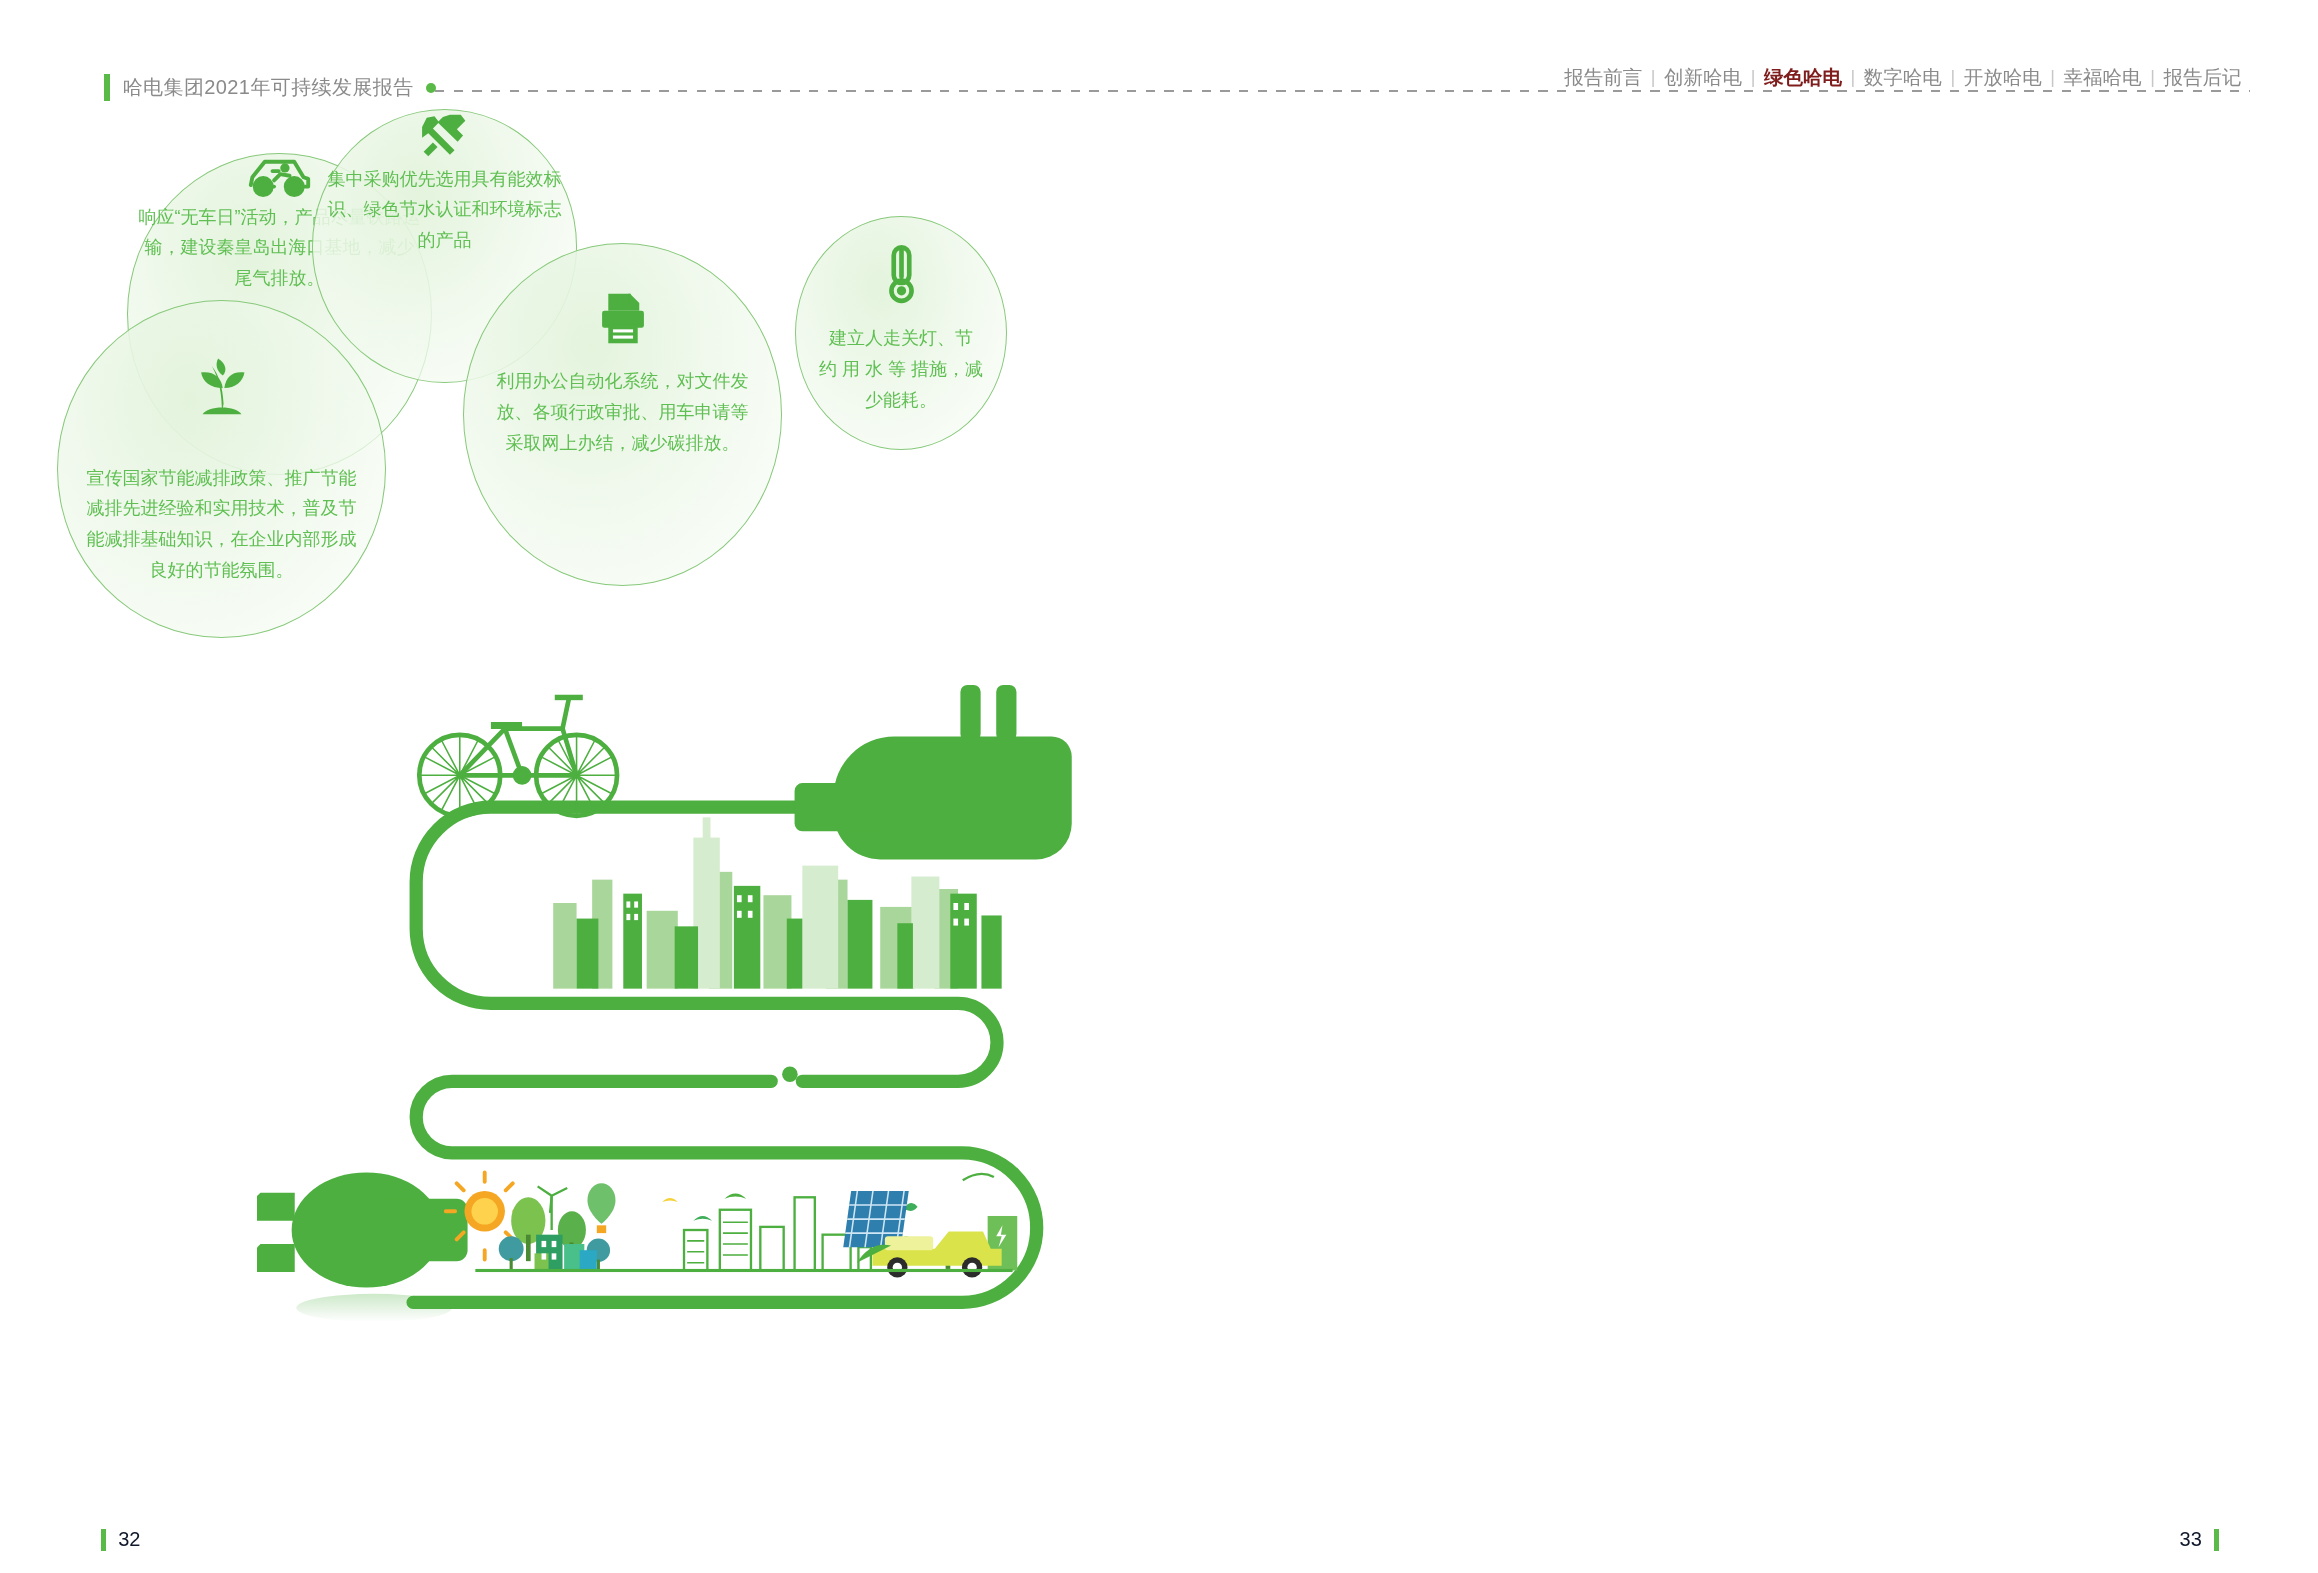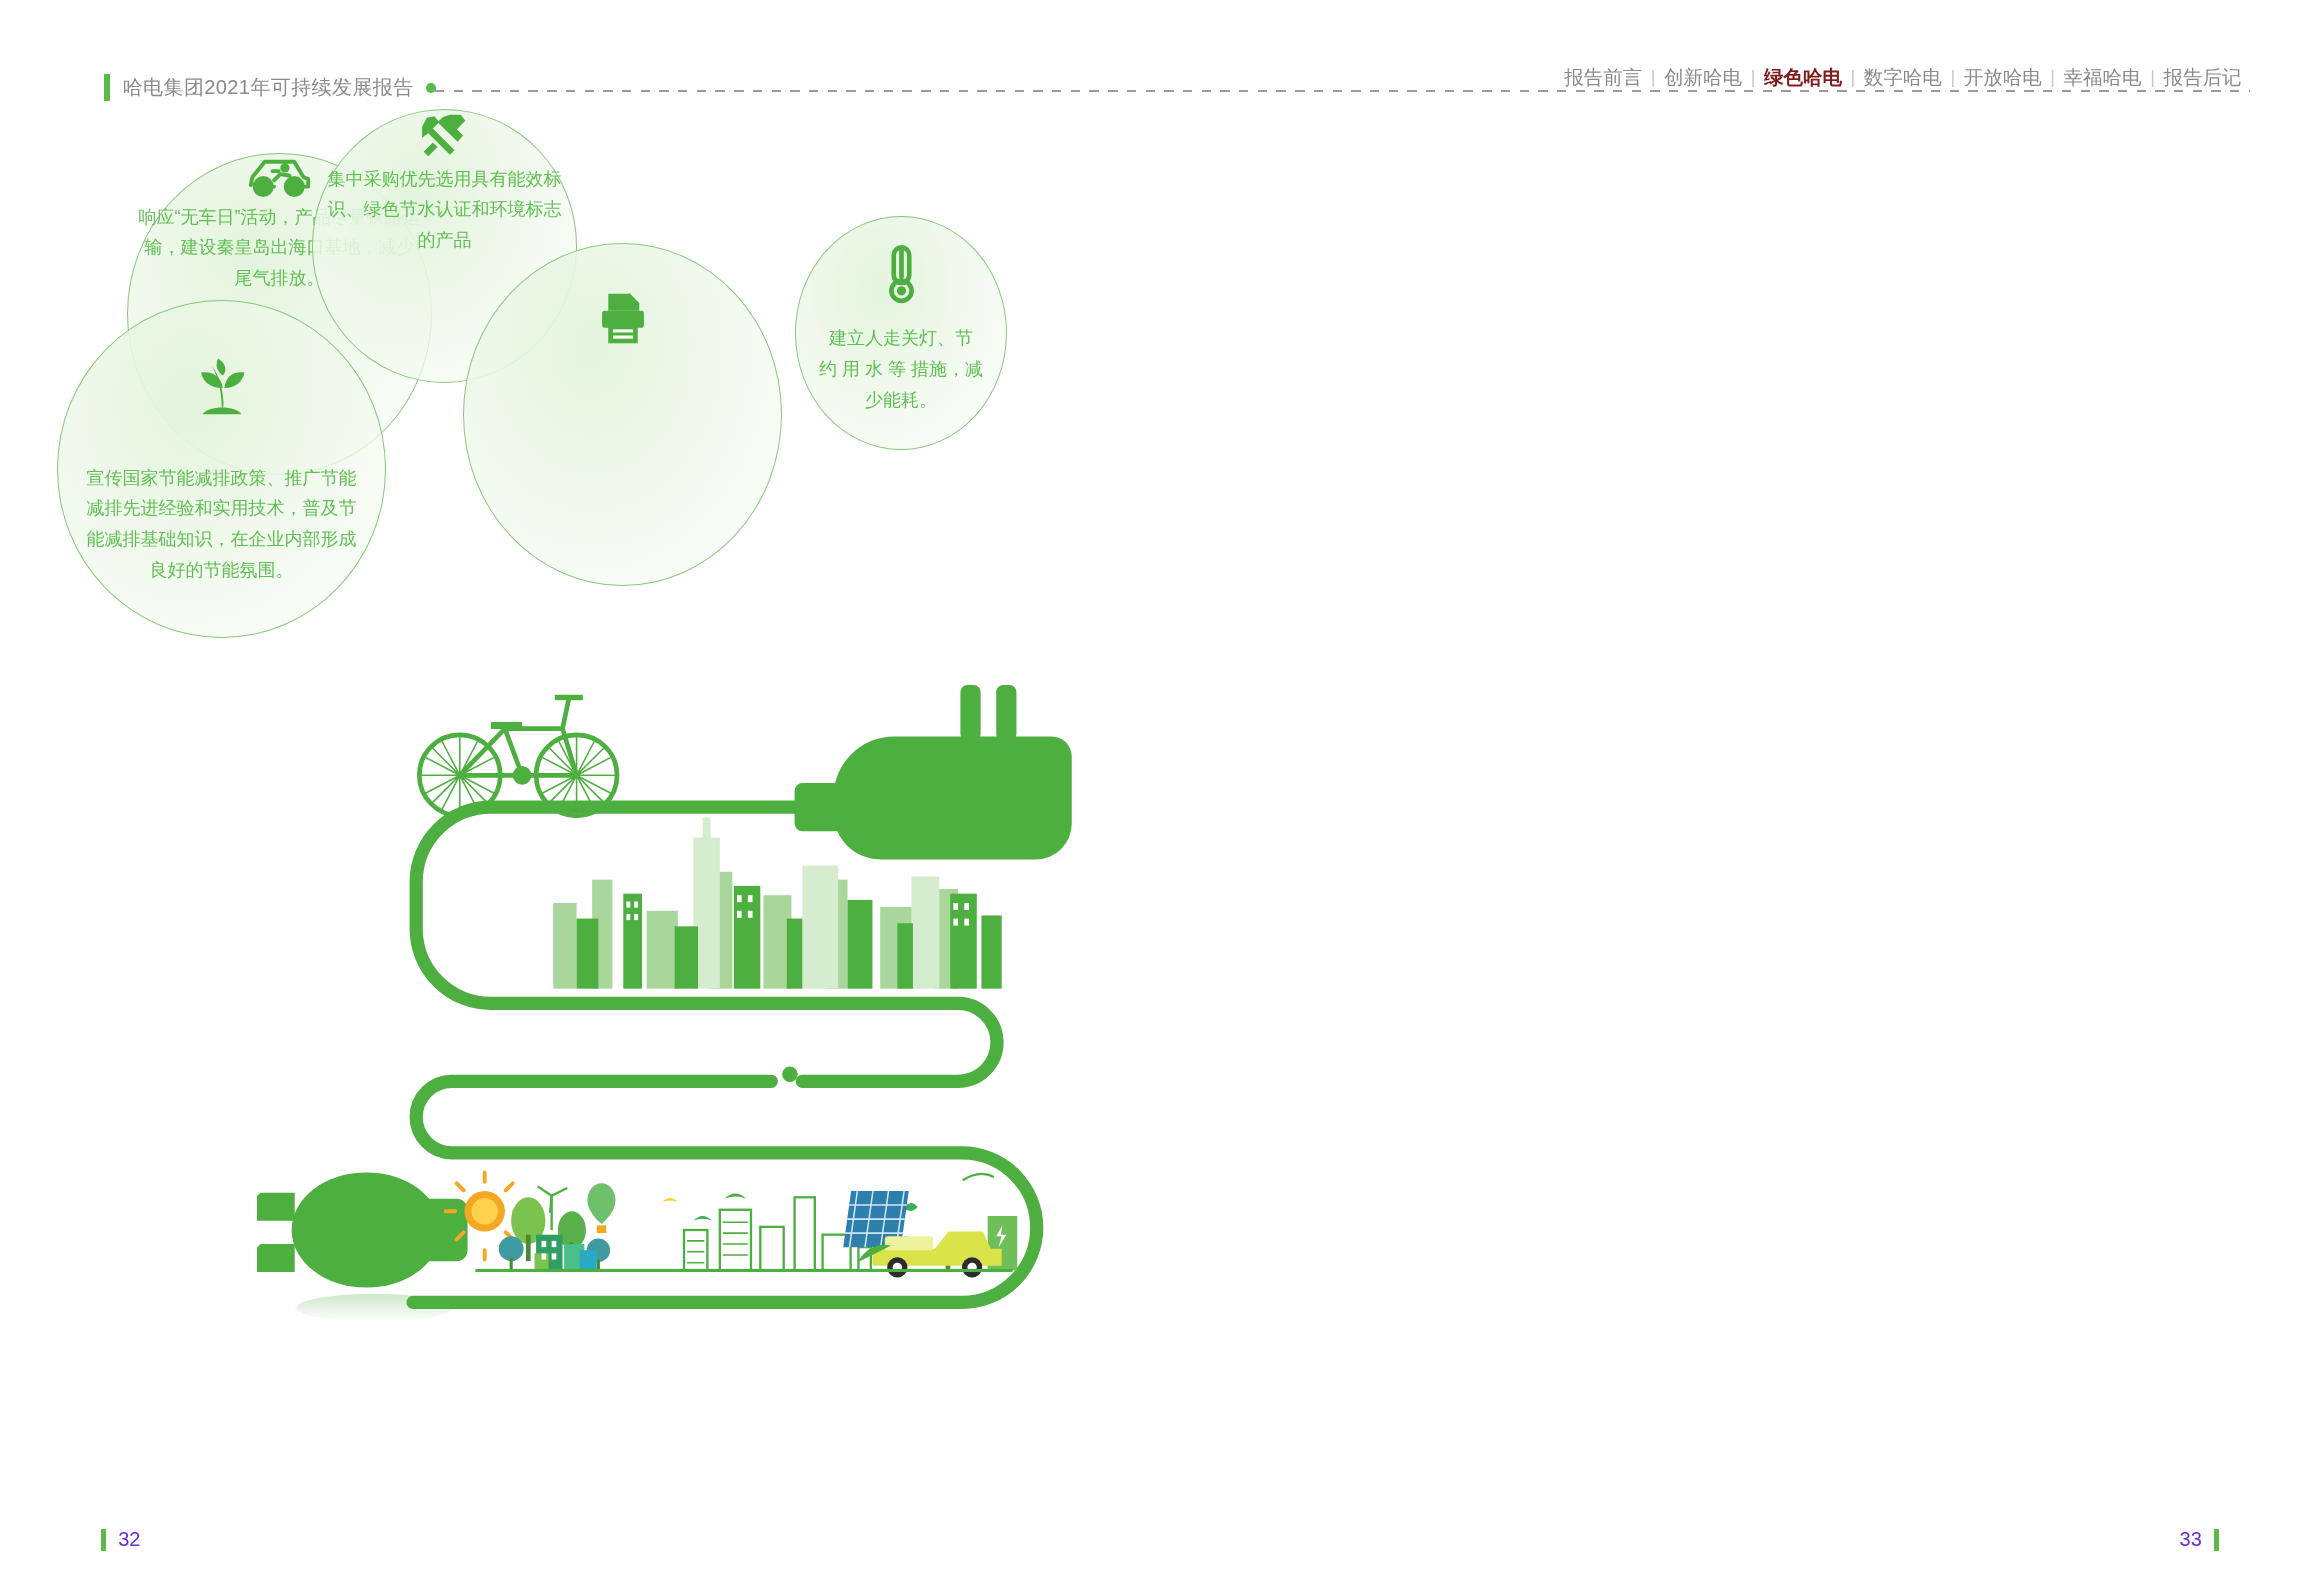--- a/index.html
+++ b/index.html
@@ -29,21 +29,21 @@
     display:flex; align-items:center; font-size:19.5px; color:#8a8a8a; white-space:nowrap;
   }
   .hdr-nav .nv { padding:0 8.6px; }
   .hdr-nav .nv.active { color:#7f1d1d; font-weight:bold; }
   .hdr-nav .sep { color:#c7c7c7; font-size:18px; }
 
   
   .pg-l { position:absolute; left:101px; bottom:22px; display:flex; align-items:center; }
   .pg-r { position:absolute; right:100px; bottom:22px; display:flex; align-items:center; }
   .pg-bar { width:4.7px; height:22px; background:#5aba47; }
-  .pg-num { font-size:20px; color:#6d28d9; }
+  .pg-num { font-size:20px; color:#0f172a; }
   .pg-l .pg-num { margin-left:12.5px; }
   .pg-r .pg-num { margin-right:12.5px;text-align:right; }
 
   
   .bubble {
     position:absolute; border-radius:50%;
     border:1.6px solid #87c97a;
     background:radial-gradient(ellipse at 40% 30%, rgba(226,243,219,.95) 0%, rgba(238,248,234,.85) 45%, rgba(252,254,251,.55) 100%);
     display:flex; flex-direction:column; align-items:center;
     text-align:center;
@@ -137,20 +137,21 @@
       <div class="b-icon" style="margin-top:48px;">
         <svg width="48" height="53" viewBox="0 0 62 68" fill="#4caf3f">
           <path d="M12 2 L40 2 L52 14 L52 24 L12 24 Z"></path>
           <rect x="38" y="2" width="3" height="11"></rect>
           <rect x="4" y="24" width="54" height="22" rx="3"></rect>
           <rect x="12" y="42" width="38" height="24" fill="#4caf3f"></rect>
           <rect x="18" y="48" width="26" height="4" fill="#fff"></rect>
           <rect x="18" y="56" width="26" height="4" fill="#fff"></rect>
         </svg>
       </div>
+      <div class="b-text" style="margin-top:18.7px;width:273px;">利用办公自动化系统，对文件发放、各项行政审批、用车申请等采取网上办结，减少碳排放。</div>
     </div>
 
     <div class="bubble" id="b5">
       <div class="b-icon" style="margin-top:56px;">
         <svg width="58" height="62" viewBox="0 0 74 80" fill="#4caf3f">
           <path d="M37 74 C37 46 33 28 24 12 C34 24 38 42 39 60 Z"></path>
           <path d="M38 40 C22 40 12 32 10 20 C26 18 36 26 38 40 Z"></path>
           <path d="M40 40 C54 40 64 32 66 20 C50 18 42 26 40 40 Z"></path>
           <path d="M38 24 C30 18 28 10 32 2 C42 8 44 18 38 24 Z"></path>
           <path d="M12 74 C18 62 56 62 62 74 Z"></path>

